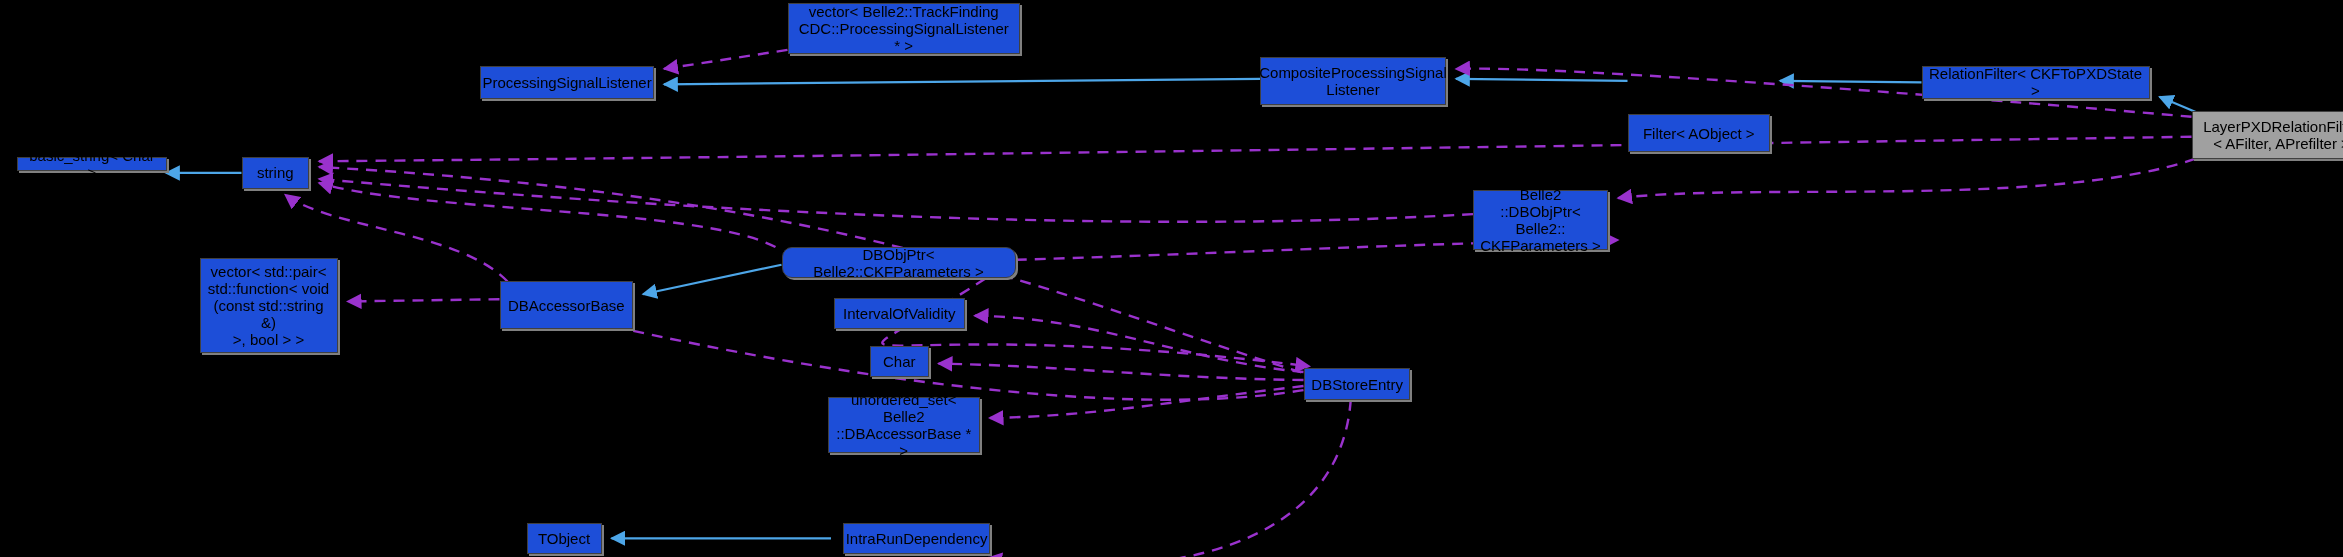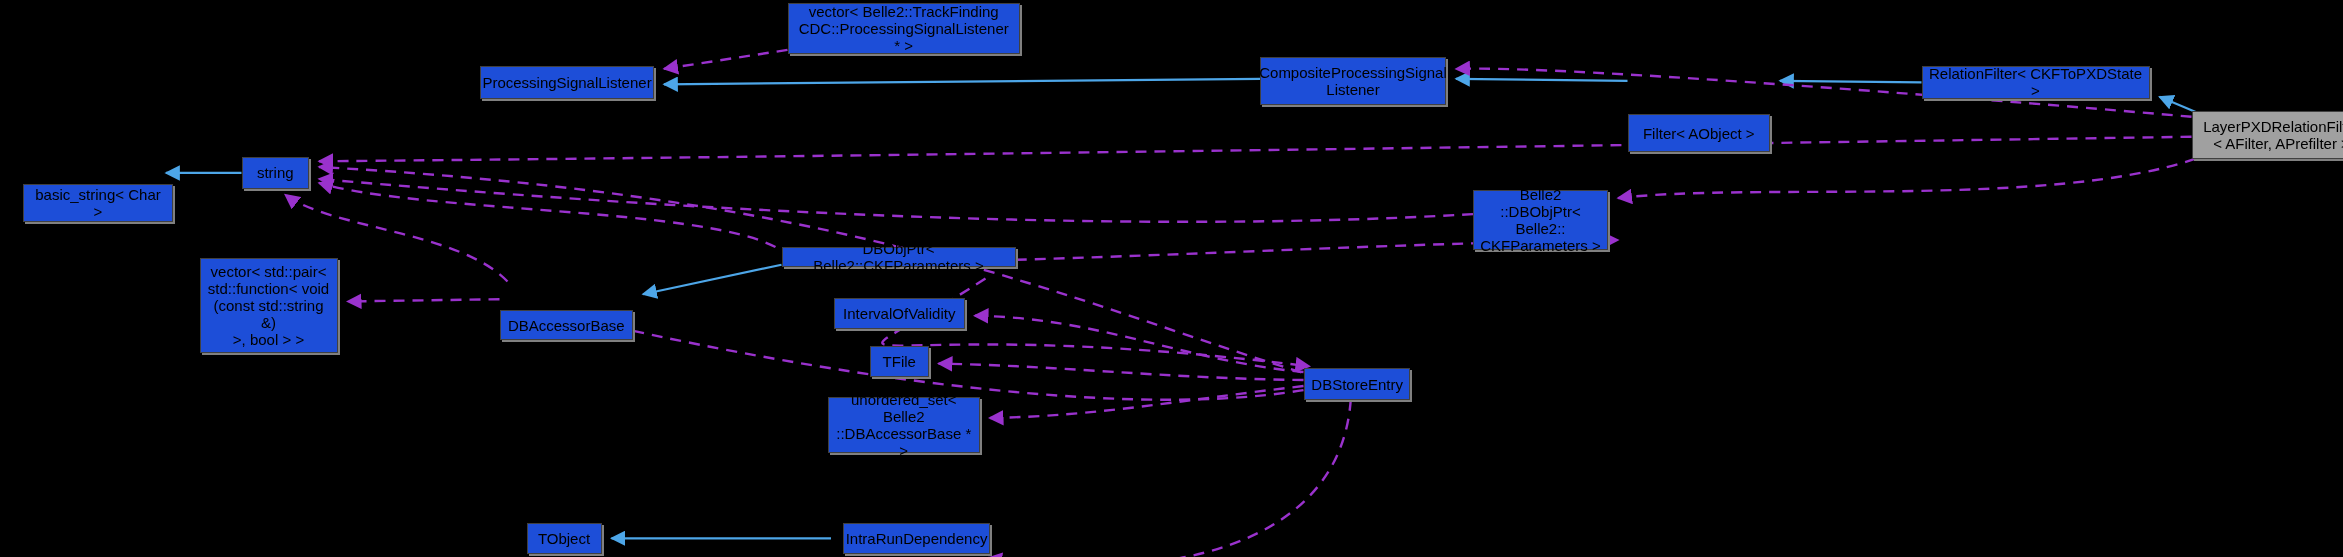--- a/index.html
+++ b/index.html
@@ -90,32 +90,32 @@
   <div id="node-layer">
       <div class="node" style="left: 787.5px; top: 2.99462px; width: 232.5px; height: 50.9086px;"><span>vector&lt; Belle2::TrackFinding
 CDC::ProcessingSignalListener * &gt;</span></div>
       <div class="node" style="left: 480px; top: 65.8817px; width: 174px; height: 32.9409px;"><span>ProcessingSignalListener</span></div>
       <div class="node" style="left: 1260px; top: 50.9086px; width: 186px; height: 47.914px; margin-top: 6px;"><span>CompositeProcessingSignal
 Listener</span></div>
       <div class="node" style="left: 1627.5px; top: 82px; width: 142.5px; height: 38px; margin-top: 32px;"><span>Filter&lt; AObject &gt;</span></div>
       <div class="node" style="left: 1921.5px; top: 65.8817px; width: 228px; height: 33px;"><span>RelationFilter&lt; CKFToPXDState &gt;</span></div>
       <div class="node highlight" style="left: 2191.5px; top: 110.801px; width: 180px; height: 47.914px;"><span>LayerPXDRelationFilter
 &lt; AFilter, APrefilter &gt;</span></div>
-      <div class="node" style="left: 23px; top: 157.218px; width: 150px; height: 38px; margin-top: 27px;"><span>basic_string&lt; Char &gt;</span></div>
+      <div class="node" style="left: 17px; top: 157.218px; width: 150px; height: 14px;"><span>basic_string&lt; Char &gt;</span></div>
       <div class="node" style="left: 241.5px; top: 157.218px; width: 67.5px; height: 31.4435px;"><span>string</span></div>
       <div class="node" style="left: 1473px; top: 190.159px; width: 135px; height: 59.8925px;"><span>unique_ptr&lt; Belle2
 ::DBObjPtr&lt; Belle2::
 CKFParameters &gt; &gt;</span></div>
-      <div class="node" style="left: 781.5px; top: 247.056px; width: 234px; height: 20px;"><span>DBObjPtr&lt; Belle2::CKFParameters &gt;</span></div>
+      <div class="node" style="left: 781.5px; top: 247.056px; width: 234px; height: 31px; border-radius: 10px;"><span>DBObjPtr&lt; Belle2::CKFParameters &gt;</span></div>
       <div class="node" style="left: 199.5px; top: 257.538px; width: 138px; height: 95px;"><span>vector&lt; std::pair&lt;
 std::function&lt; void
 (const std::string &amp;)
 &gt;, bool &gt; &gt;</span></div>
-      <div class="node" style="left: 499.5px; top: 281.495px; width: 133.5px; height: 30px; margin-top: 29px;"><span>DBAccessorBase</span></div>
+      <div class="node" style="left: 499.5px; top: 281.495px; width: 133.5px; height: 48px;"><span>DBAccessorBase</span></div>
       <div class="node" style="left: 834px; top: 297.965px; width: 130.5px; height: 31.4435px;"><span>IntervalOfValidity</span></div>
-      <div class="node" style="left: 870px; top: 345.879px; width: 58.5px; height: 31.4435px;"><span>TFile</span></div>
+      <div class="node" style="left: 870px; top: 345.879px; width: 58.5px; height: 31.4435px;"><span>Char</span></div>
       <div class="node" style="left: 1303.5px; top: 368.339px; width: 106.5px; height: 31.4435px; justify-content: flex-end;"><span>DBStoreEntry</span></div>
       <div class="node" style="left: 828px; top: 396.788px; width: 151.5px; height: 56px;"><span>unordered_set&lt; Belle2
 ::DBAccessorBase * &gt;</span></div>
       <div class="node" style="left: 526.5px; top: 522.562px; width: 75px; height: 31.4435px;"><span>TObject</span></div>
       <div class="node" style="left: 831px; top: 522.562px; width: 147px; height: 31.4435px; margin-left: 12px;"><span>IntraRunDependency</span></div>
     </div>
 </div>
 
 </body></html>

